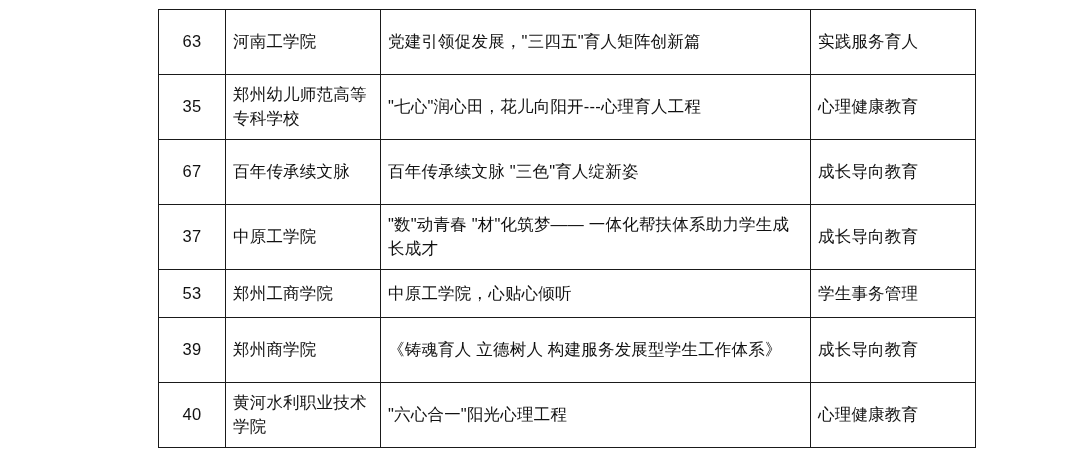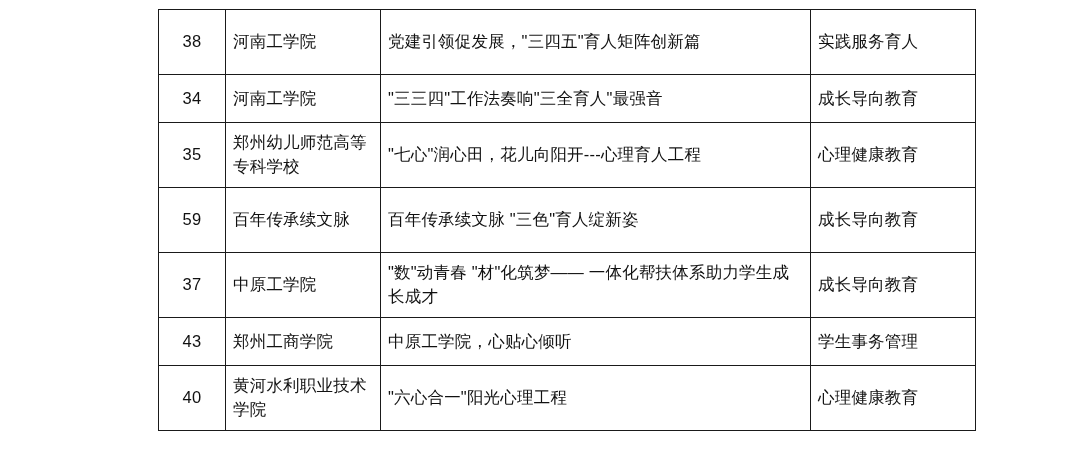--- a/index.html
+++ b/index.html
@@ -69,61 +69,61 @@
 </style>
 </head>
 <body>
 
 <div id="page">
   <div id="table-wrap">
     <table class="doc-table">
       <tbody>
 
         <tr class="row-tall">
-          <td class="col-index">38</td>
+          <td class="col-index">63</td>
           <td class="col-school">河南工学院</td>
           <td class="col-title">党建引领促发展，"三四五"育人矩阵创新篇</td>
           <td class="col-category">实践服务育人</td>
         </tr>
 
-        <tr class="row-short">
-          <td class="col-index">34</td>
-          <td class="col-school">河南工学院</td>
-          <td class="col-title">"三三四"工作法奏响"三全育人"最强音</td>
-          <td class="col-category">成长导向教育</td>
-        </tr>
 
         <tr class="row-tall">
           <td class="col-index">35</td>
           <td class="col-school">郑州幼儿师范高等专科学校</td>
           <td class="col-title">"七心"润心田，花儿向阳开---心理育人工程</td>
           <td class="col-category">心理健康教育</td>
         </tr>
 
         <tr class="row-tall">
-          <td class="col-index">59</td>
+          <td class="col-index">67</td>
           <td class="col-school">百年传承续文脉</td>
           <td class="col-title">百年传承续文脉 "三色"育人绽新姿</td>
           <td class="col-category">成长导向教育</td>
         </tr>
 
         <tr class="row-tall">
           <td class="col-index">37</td>
           <td class="col-school">中原工学院</td>
           <td class="col-title">"数"动青春 "材"化筑梦—— 一体化帮扶体系助力学生成长成才</td>
           <td class="col-category">成长导向教育</td>
         </tr>
 
         <tr class="row-short">
-          <td class="col-index">43</td>
+          <td class="col-index">53</td>
           <td class="col-school">郑州工商学院</td>
           <td class="col-title">中原工学院，心贴心倾听</td>
           <td class="col-category">学生事务管理</td>
         </tr>
 
+        <tr class="row-tall">
+          <td class="col-index">39</td>
+          <td class="col-school">郑州商学院</td>
+          <td class="col-title">《铸魂育人 立德树人 构建服务发展型学生工作体系》</td>
+          <td class="col-category">成长导向教育</td>
+        </tr>
 
         <tr class="row-tall">
           <td class="col-index">40</td>
           <td class="col-school">黄河水利职业技术学院</td>
           <td class="col-title">"六心合一"阳光心理工程</td>
           <td class="col-category">心理健康教育</td>
         </tr>
 
       </tbody>
     </table>

